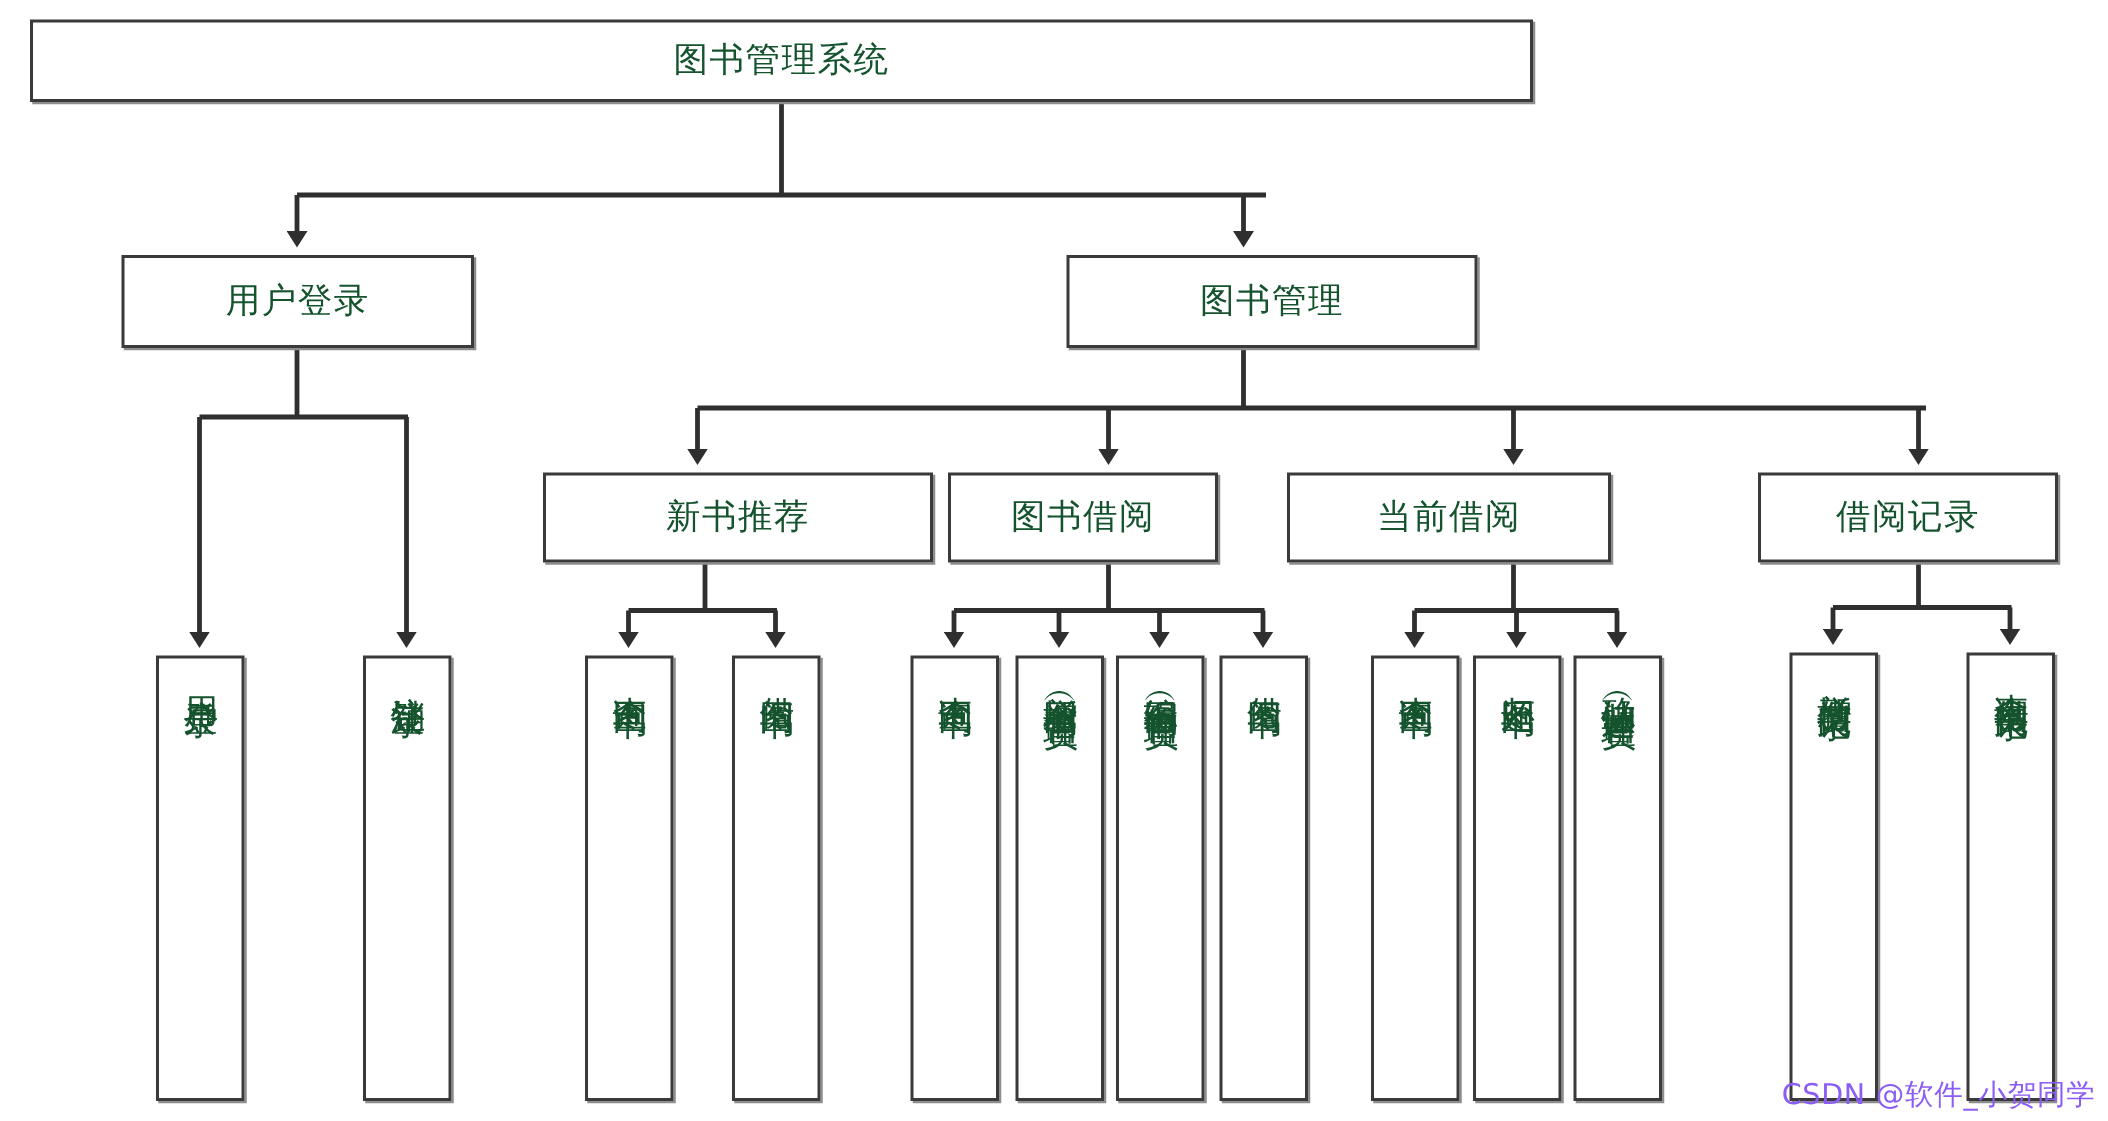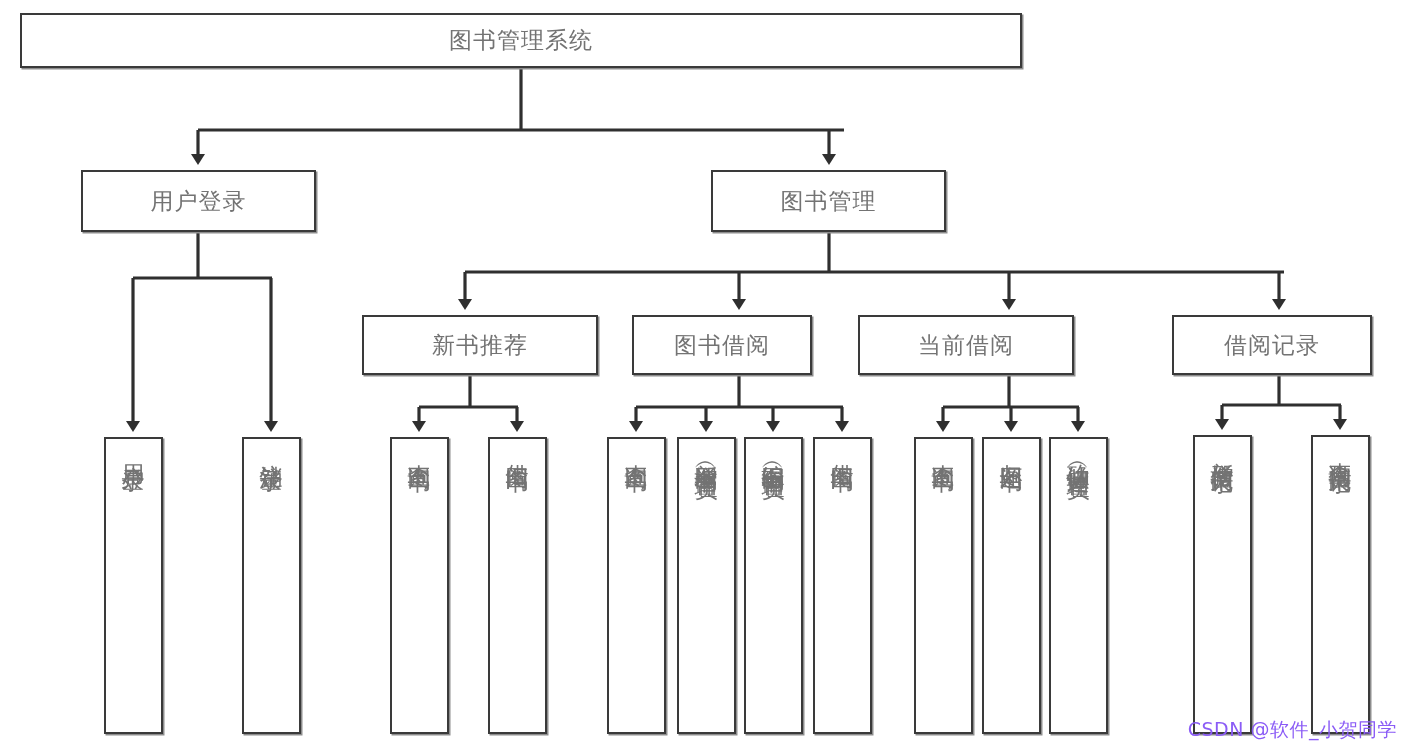--- a/index.html
+++ b/index.html
@@ -8,21 +8,21 @@
   svg#wires{position:absolute;left:0;top:0;width:1405px;height:747px;}
   .node{
     position:absolute;
     box-sizing:border-box;
     background:#ffffff;
     border:2px solid #3a3a3a;
     box-shadow:1.5px 1.5px 0 0 #8d8d8d;
     display:flex;align-items:center;justify-content:center;
   }
   .node .lbl{
-    color:#737373;
+    color:#14532d;
     font-size:22px;
     letter-spacing:1px;
     white-space:nowrap;
     line-height:1;
   }
   .node.leaf .lbl{
     writing-mode:vertical-rl;
     text-orientation:upright;
     font-size:23px;
     letter-spacing:2px;
@@ -98,25 +98,25 @@
     </g>
   </svg>
 
   <div class="node root" style="left:20px;top:13px;width:1002px;height:55px;">
     <span class="lbl">图书管理系统</span>
   </div>
 
   <div class="node l1" style="left:81px;top:170px;width:235px;height:62px;">
     <span class="lbl">用户登录</span>
   </div>
-  <div class="node l1" style="left:711px;top:170px;width:235px;height:62px;justify-content:center;">
+  <div class="node l1" style="left:711px;top:170px;width:274px;height:62px;justify-content:center;">
     <span class="lbl">图书管理</span>
   </div>
 
-  <div class="node l2" style="left:362px;top:315px;width:236px;height:60px;">
+  <div class="node l2" style="left:362px;top:315px;width:260px;height:60px;">
     <span class="lbl">新书推荐</span>
   </div>
   <div class="node l2" style="left:632px;top:315px;width:180px;height:60px;">
     <span class="lbl">图书借阅</span>
   </div>
   <div class="node l2" style="left:858px;top:315px;width:216px;height:60px;">
     <span class="lbl">当前借阅</span>
   </div>
   <div class="node l2" style="left:1172px;top:315px;width:200px;height:60px;">
     <span class="lbl">借阅记录</span>

